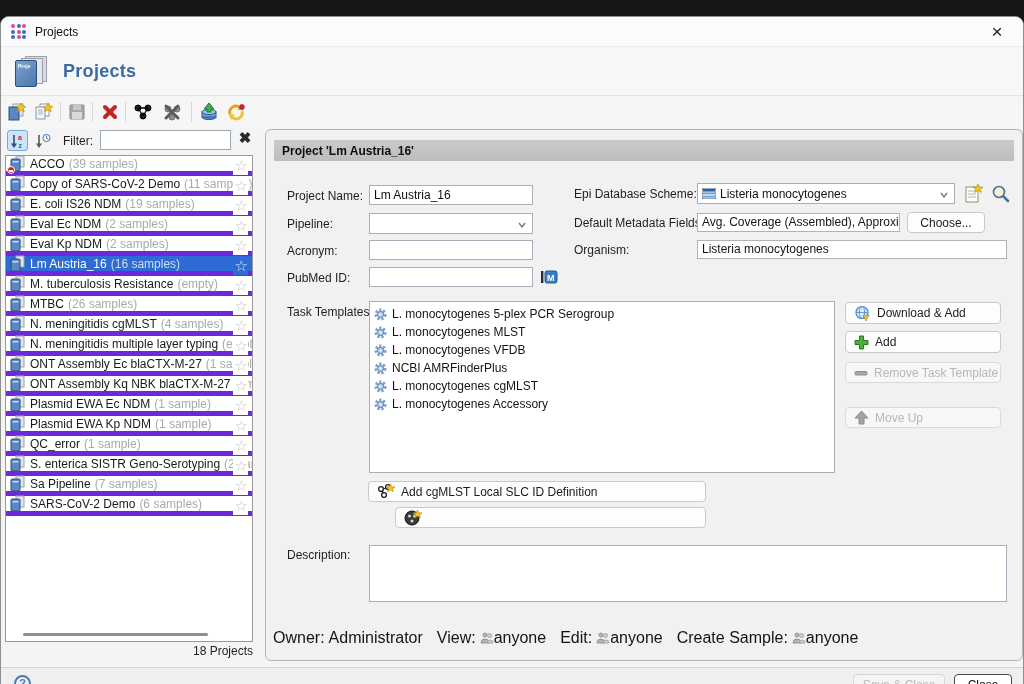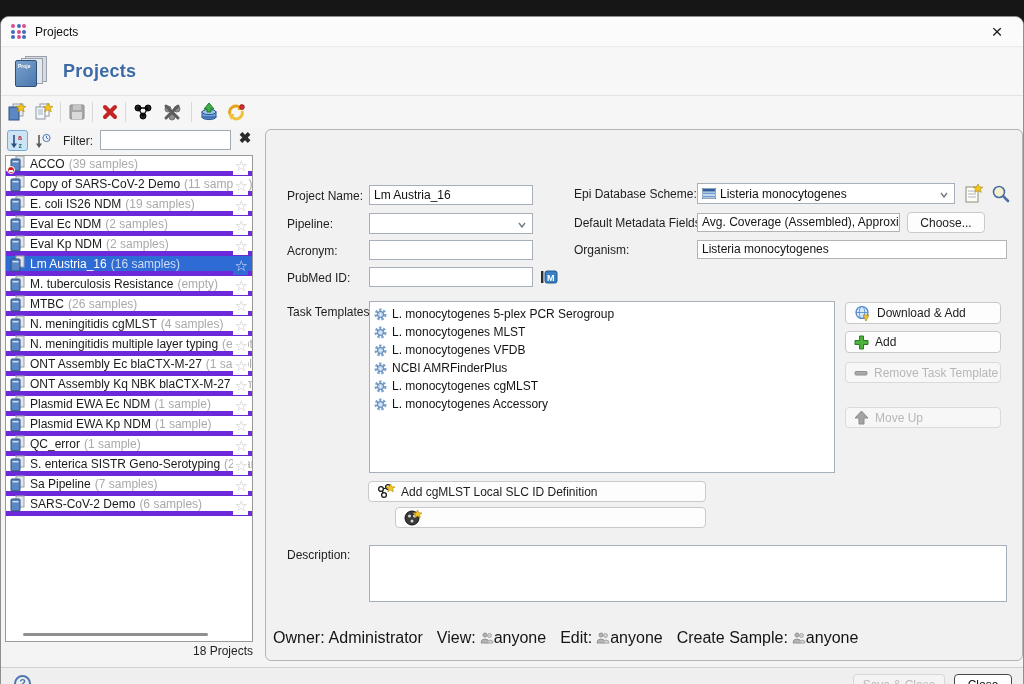--- a/index.html
+++ b/index.html
@@ -462,20 +462,23 @@
     </span>
     <span class="pname">SARS-CoV-2 Demo</span>
     <span class="pcount">(6 samples)</span>
     <span class="pstar">☆</span>
   </div>
 </div>
   <div id="hscroll"></div>
   <div id="projcount">18 Projects</div>
 
   <div id="panel">
+    <div id="panelhead">
+        <span>Project 'Lm Austria_16'</span>
+      </div>
 
     <span class="flabel" style="left:21px; top:59px">Project Name:</span>
     <input class="tinput" style="left: 103px; top: 55px; width: 164px;" value="Lm Austria_16">
 
     <span class="flabel" style="left:21px; top:87px">Pipeline:</span>
     <div class="dropdown" style="left:103px; top:83px; width:164px">
       <svg class="chev" viewBox="0 0 8 6">
           <polyline points="1,1 4,5 7,1" fill="none" stroke="#6e7a87" stroke-width="1.4"></polyline>
         </svg>
     </div>

